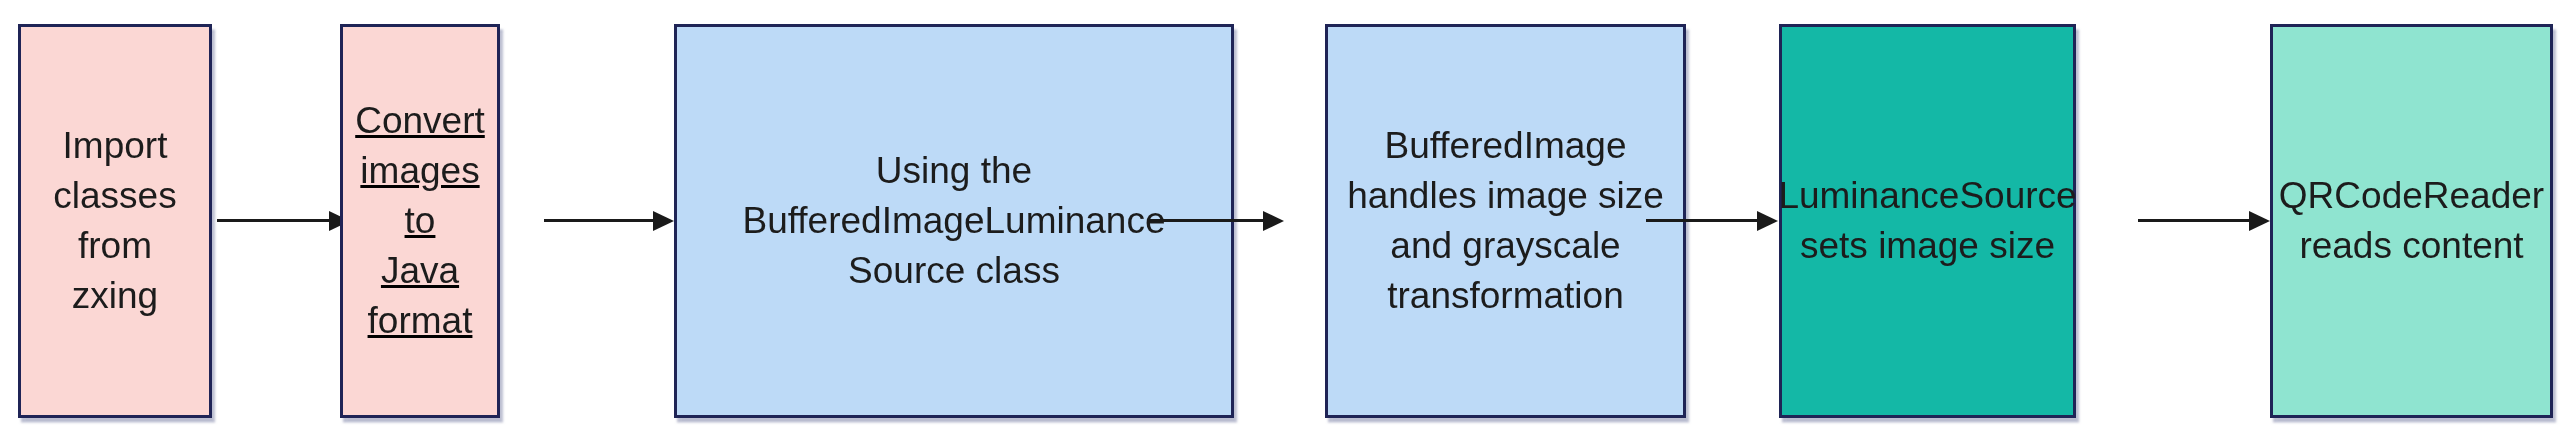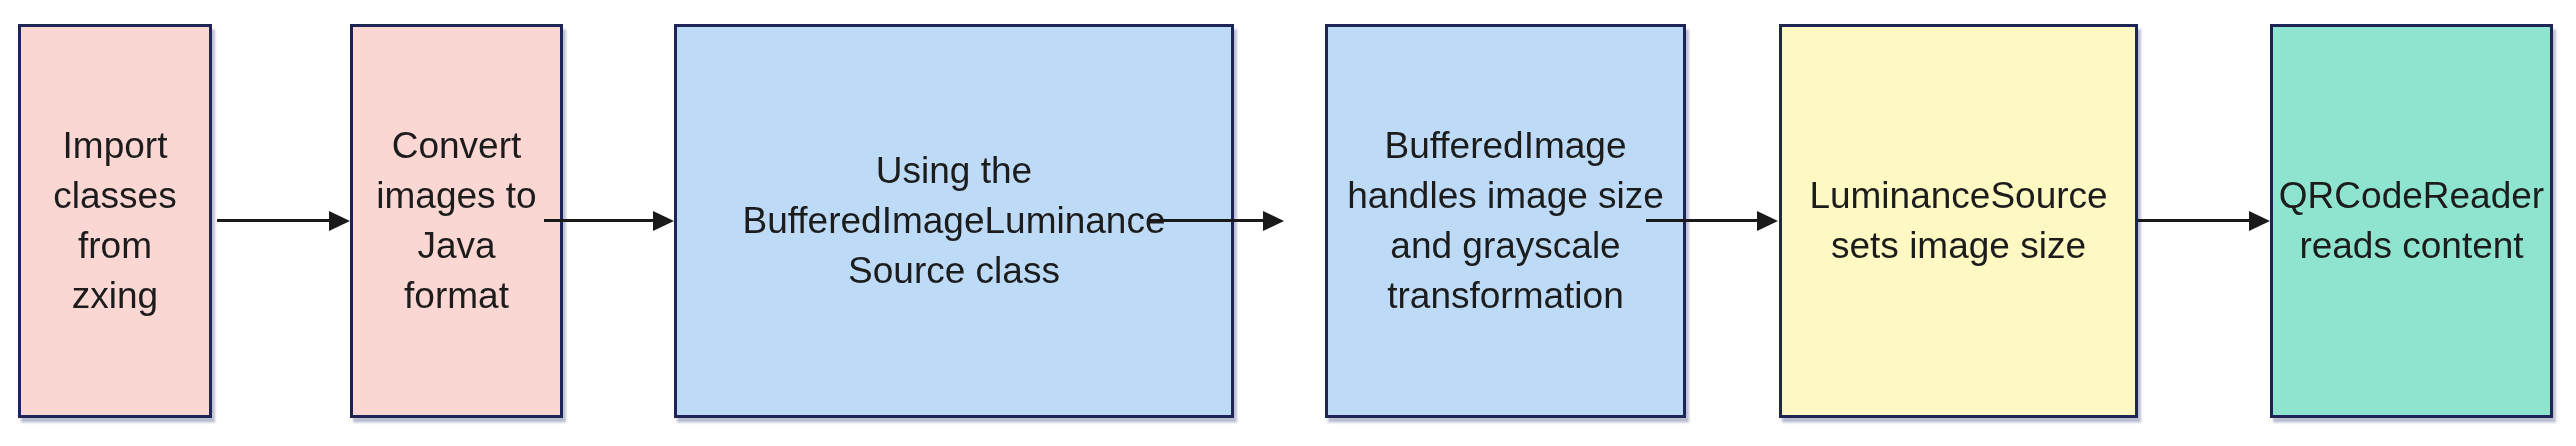--- a/index.html
+++ b/index.html
@@ -68,21 +68,21 @@
 classes
 from
 zxing</span>
   </div>
 
   <div class="arrow" style="left:217px; width:133px">
     <span class="arrow-line"></span>
     <span class="arrow-head"></span>
   </div>
 
-  <div class="step" style="left: 350px; width: 213px; background: rgb(251, 215, 212);">
+  <div class="step" style="left: 340px; width: 160px; background: rgb(251, 215, 212); text-decoration: underline;">
     <span class="step-label">Convert
 images to
 Java
 format</span>
   </div>
 
   <div class="arrow" style="left:544px; width:130px">
     <span class="arrow-line"></span>
     <span class="arrow-head"></span>
   </div>
@@ -103,21 +103,21 @@
 handles image size
 and grayscale
 transformation</span>
   </div>
 
   <div class="arrow" style="left:1646px; width:132px">
     <span class="arrow-line"></span>
     <span class="arrow-head"></span>
   </div>
 
-  <div class="step" style="left: 1779px; width: 359px; background: #fef9c3;">
+  <div class="step" style="left: 1779px; width: 297px; background: #14b8a6;">
     <span class="step-label">LuminanceSource
 sets image size</span>
   </div>
 
   <div class="arrow" style="left:2138px; width:132px">
     <span class="arrow-line"></span>
     <span class="arrow-head"></span>
   </div>
 
   <div class="step" style="left: 2270px; width: 283px; background: rgb(143, 228, 208); align-items: center;">

